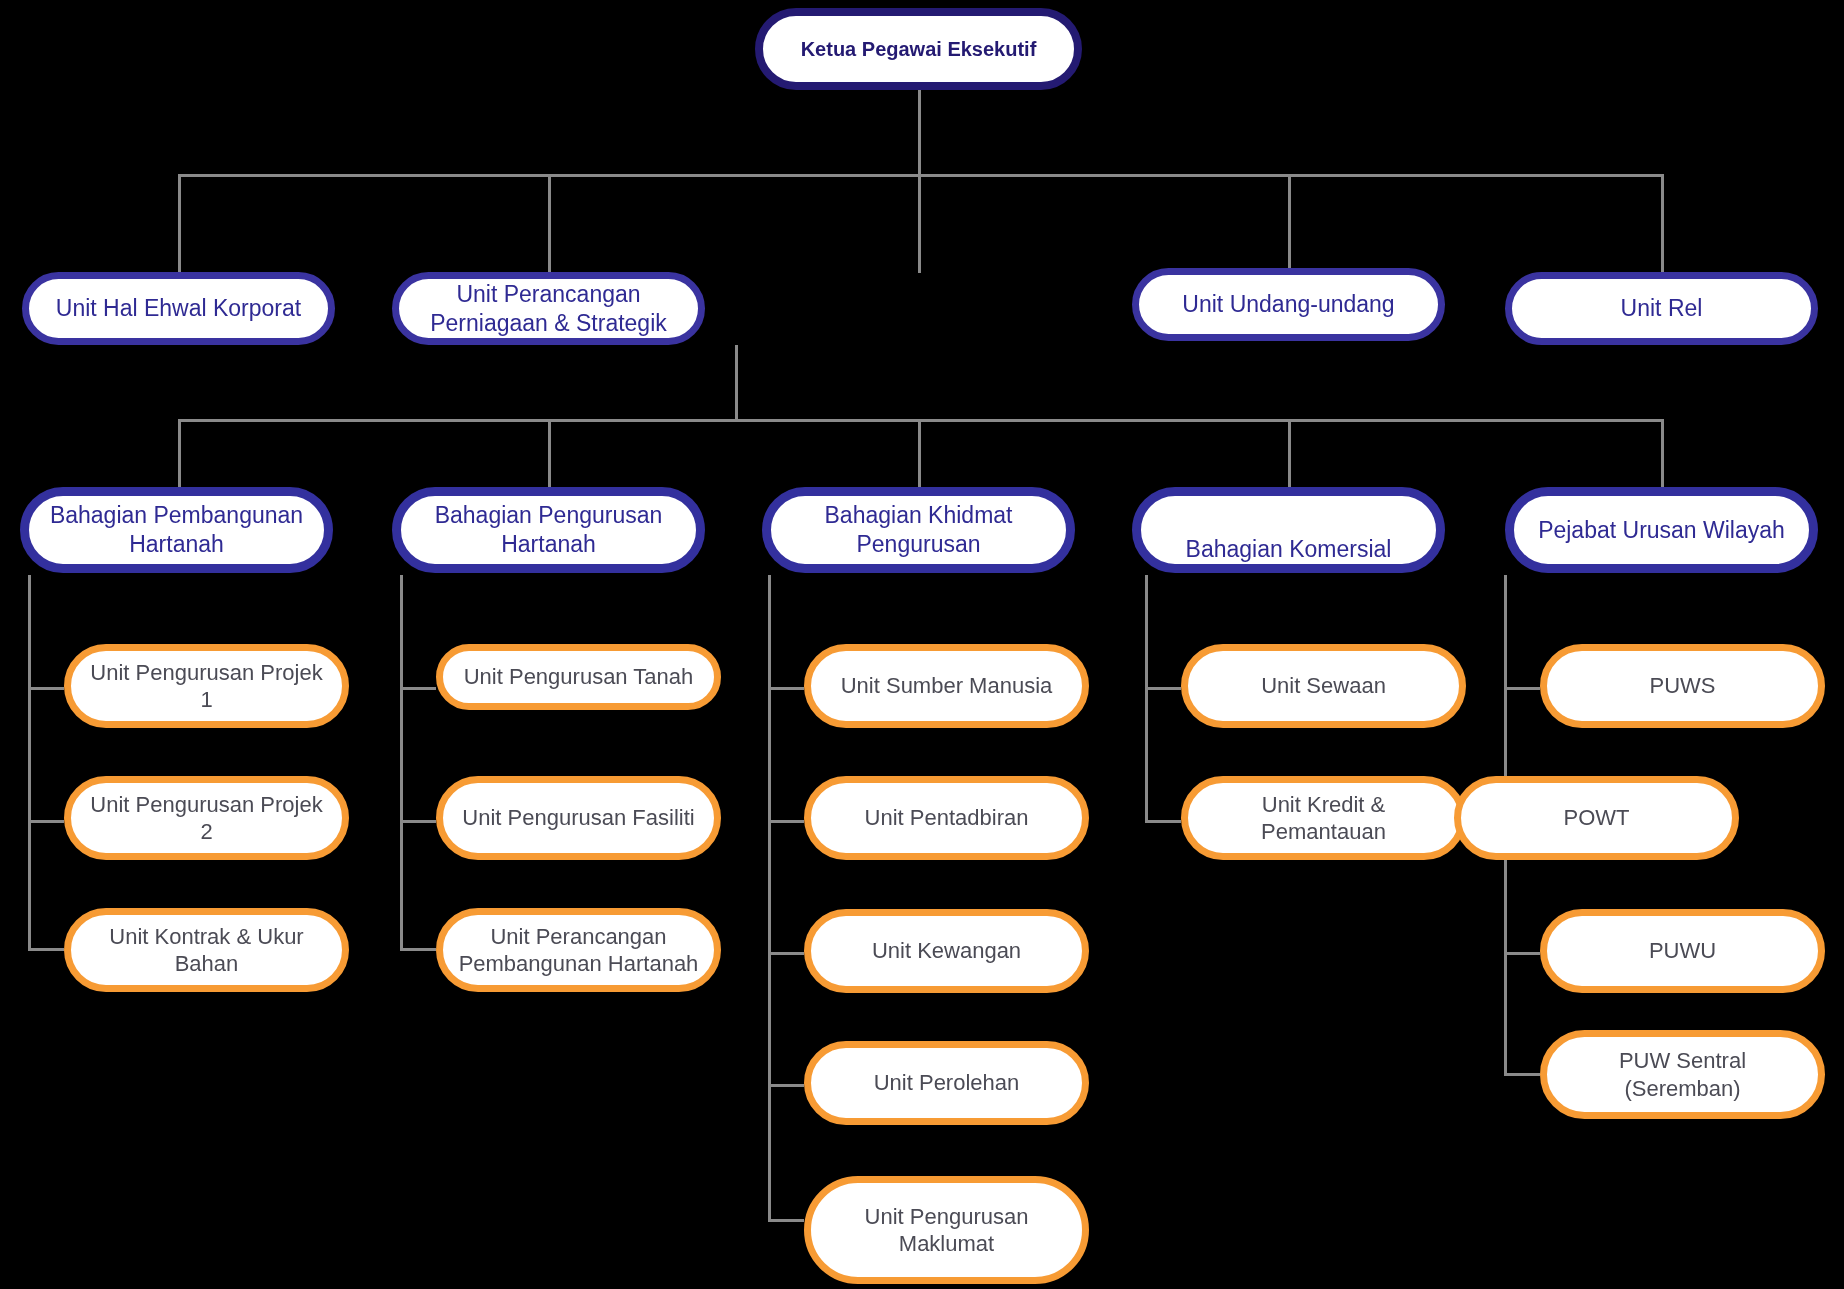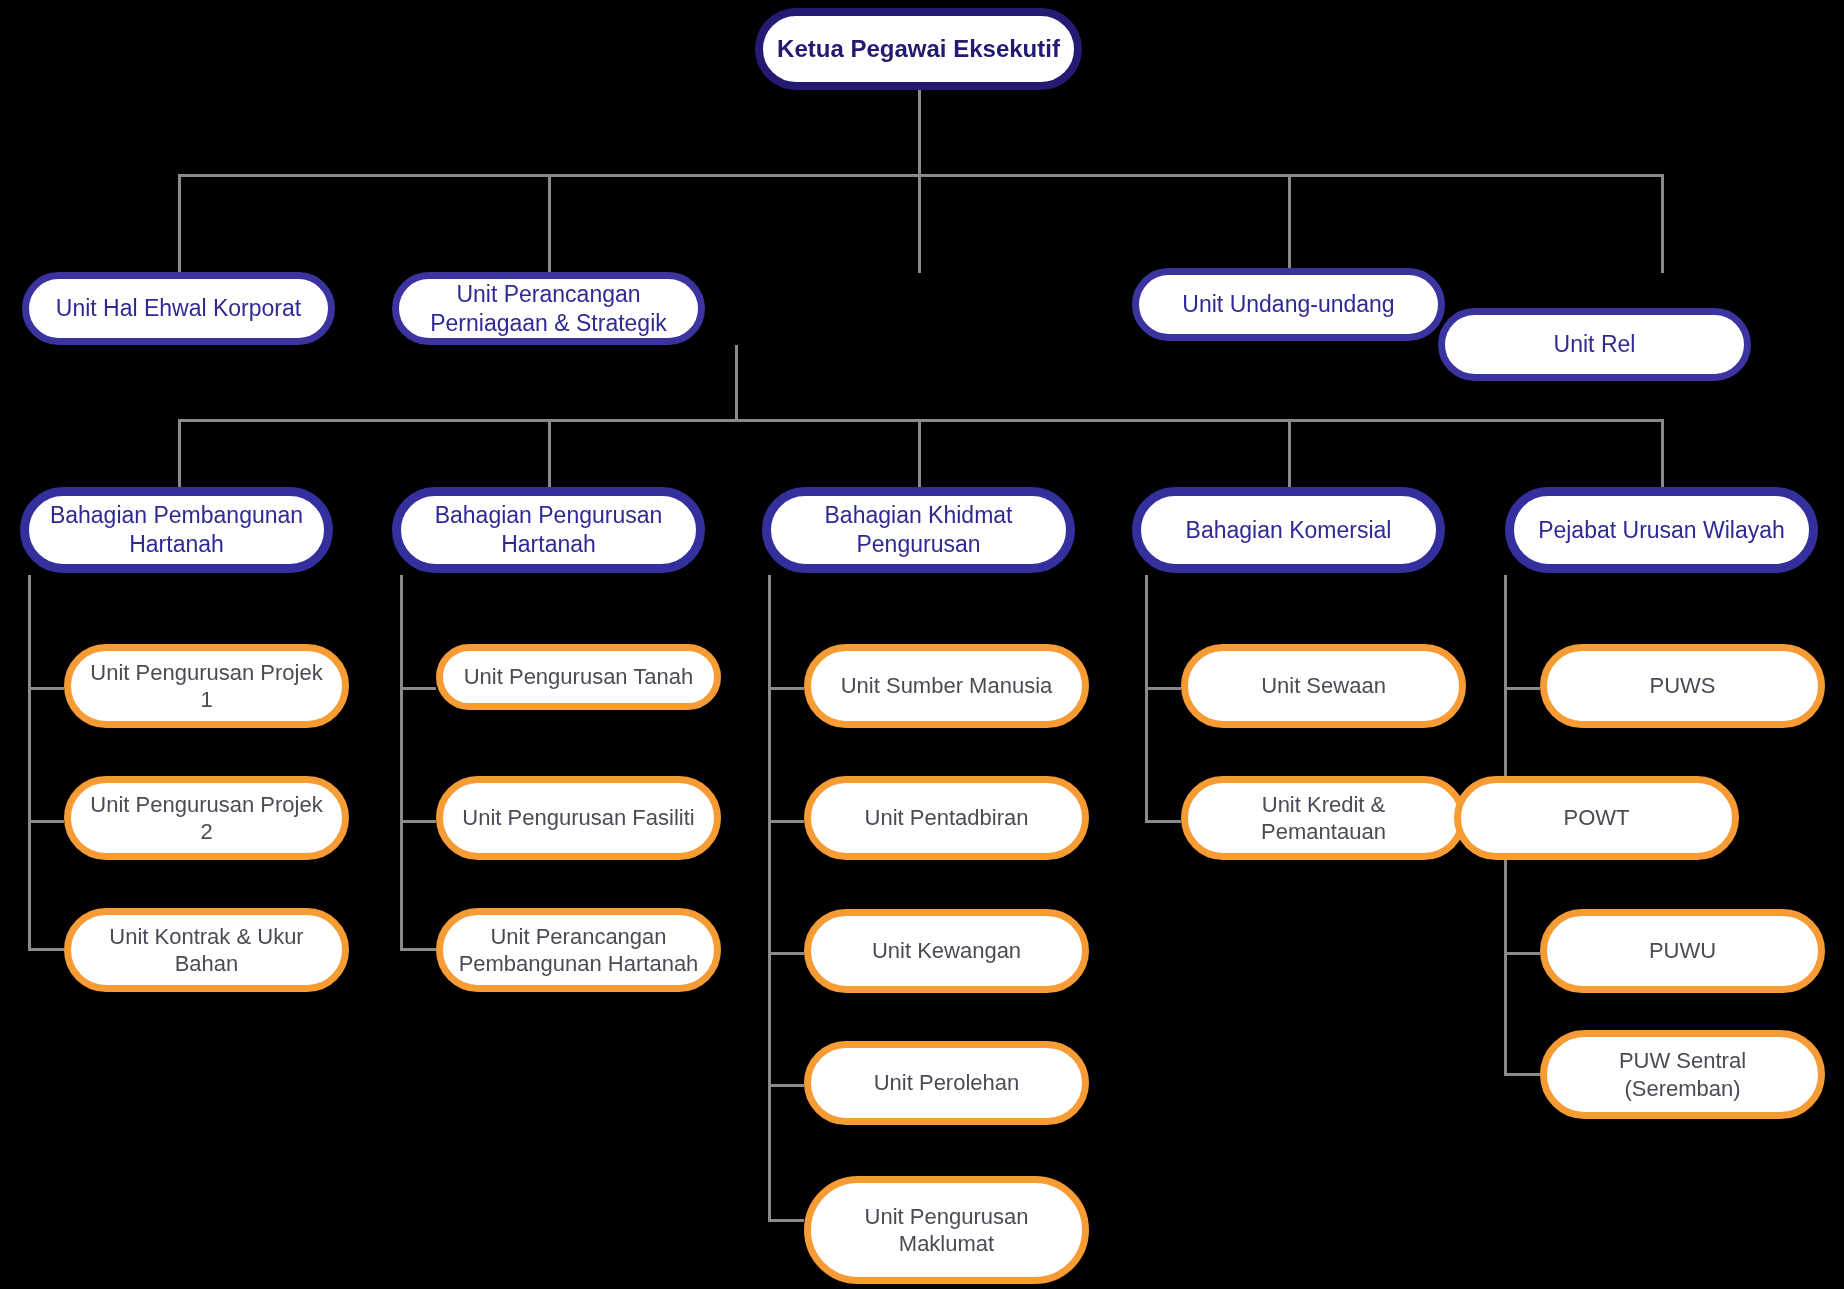--- a/index.html
+++ b/index.html
@@ -38,21 +38,21 @@
     line-height: 1.25;
     border-radius: 999px;
   }
   .node span { display: block; padding: 0 14px; }
 
   
   .node.root {
     border: 8px solid #241a72;
     color: #241a72;
     font-weight: bold;
-    font-size: 24px;
+    font-size: 20px;
   }
   
   .node.lvl2 {
     border: 7px solid #3a33a0;
     color: #2f2a93;
     font-size: 23px;
   }
   
   .node.lvl3 {
     border: 9px solid #33309e;
@@ -120,34 +120,34 @@
 
   <div class="node lvl2" style="left:22px; top:272px; width:313px; height:73px;">
     <span>Unit Hal Ehwal Korporat</span>
   </div>
   <div class="node lvl2" style="left:392px; top:272px; width:313px; height:73px;">
     <span>Unit Perancangan Perniagaan &amp; Strategik</span>
   </div>
   <div class="node lvl2" style="left:1132px; top:268px; width:313px; height:73px;">
     <span>Unit Undang-undang</span>
   </div>
-  <div class="node lvl2" style="left:1438px; top:272px; width:313px; height:73px;margin-top:36px;">
+  <div class="node lvl2" style="left:1505px; top:272px; width:313px; height:73px;">
     <span>Unit Rel</span>
   </div>
 
   <div class="node lvl3" style="left:20px; top:487px; width:313px; height:86px;">
     <span>Bahagian Pembangunan Hartanah</span>
   </div>
   <div class="node lvl3" style="left:392px; top:487px; width:313px; height:86px;">
     <span>Bahagian Pengurusan Hartanah</span>
   </div>
   <div class="node lvl3" style="left:762px; top:487px; width:313px; height:86px;">
     <span>Bahagian Khidmat Pengurusan</span>
   </div>
-  <div class="node lvl3" style="left:1132px; top:487px; width:313px; height:86px;">
+  <div class="node lvl3" style="left:1132px; top:487px; width:313px; height:86px;align-items:flex-end;">
     <span>Bahagian Komersial</span>
   </div>
   <div class="node lvl3" style="left:1505px; top:487px; width:313px; height:86px;">
     <span>Pejabat Urusan Wilayah</span>
   </div>
 
   <div class="node leaf" style="left:64px; top:644px; width:285px; height:84px;">
     <span>Unit Pengurusan Projek 1</span>
   </div>
   <div class="node leaf" style="left:64px; top:776px; width:285px; height:84px;">

